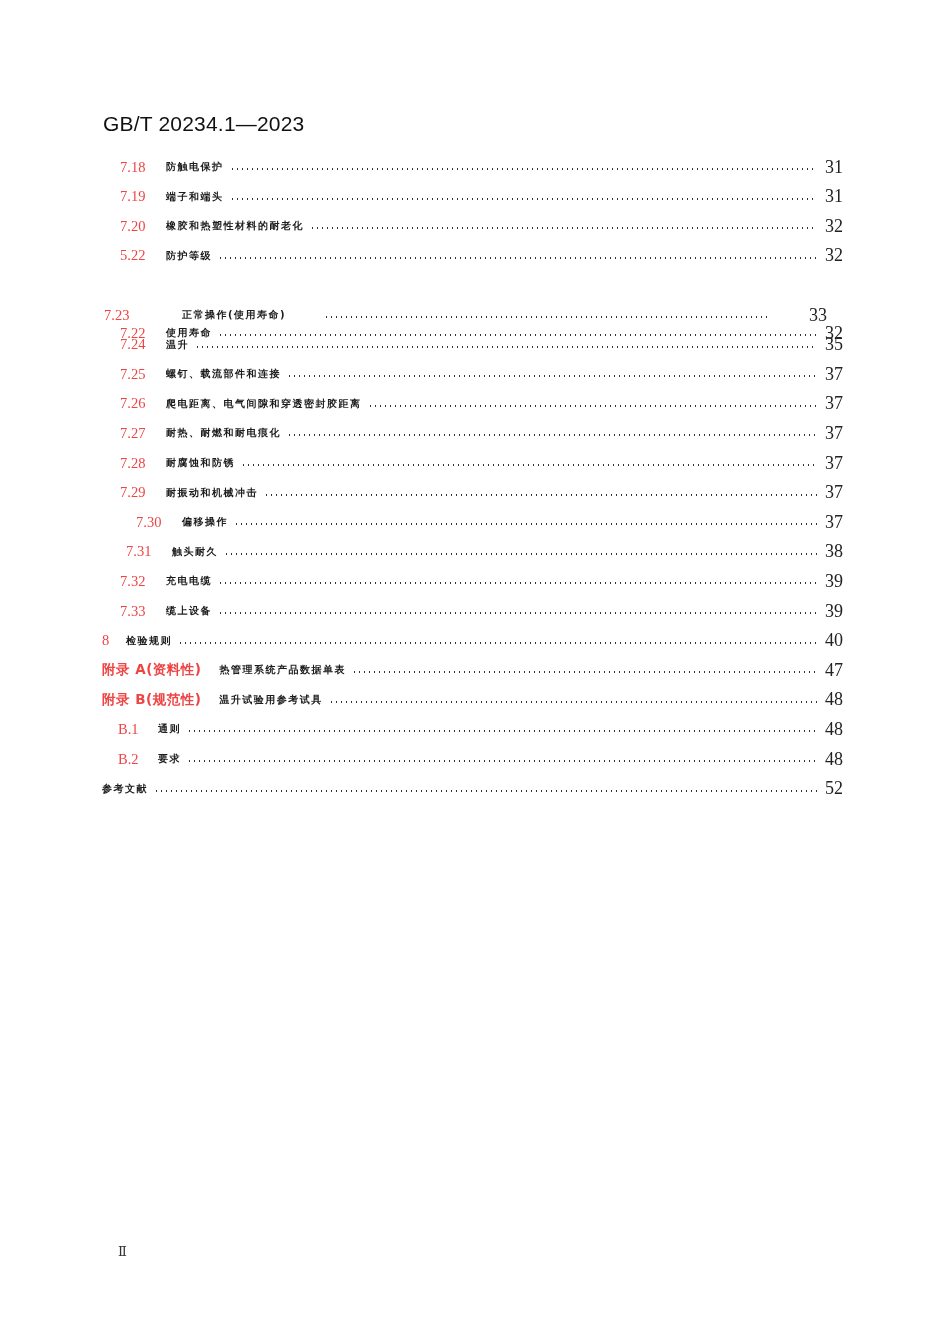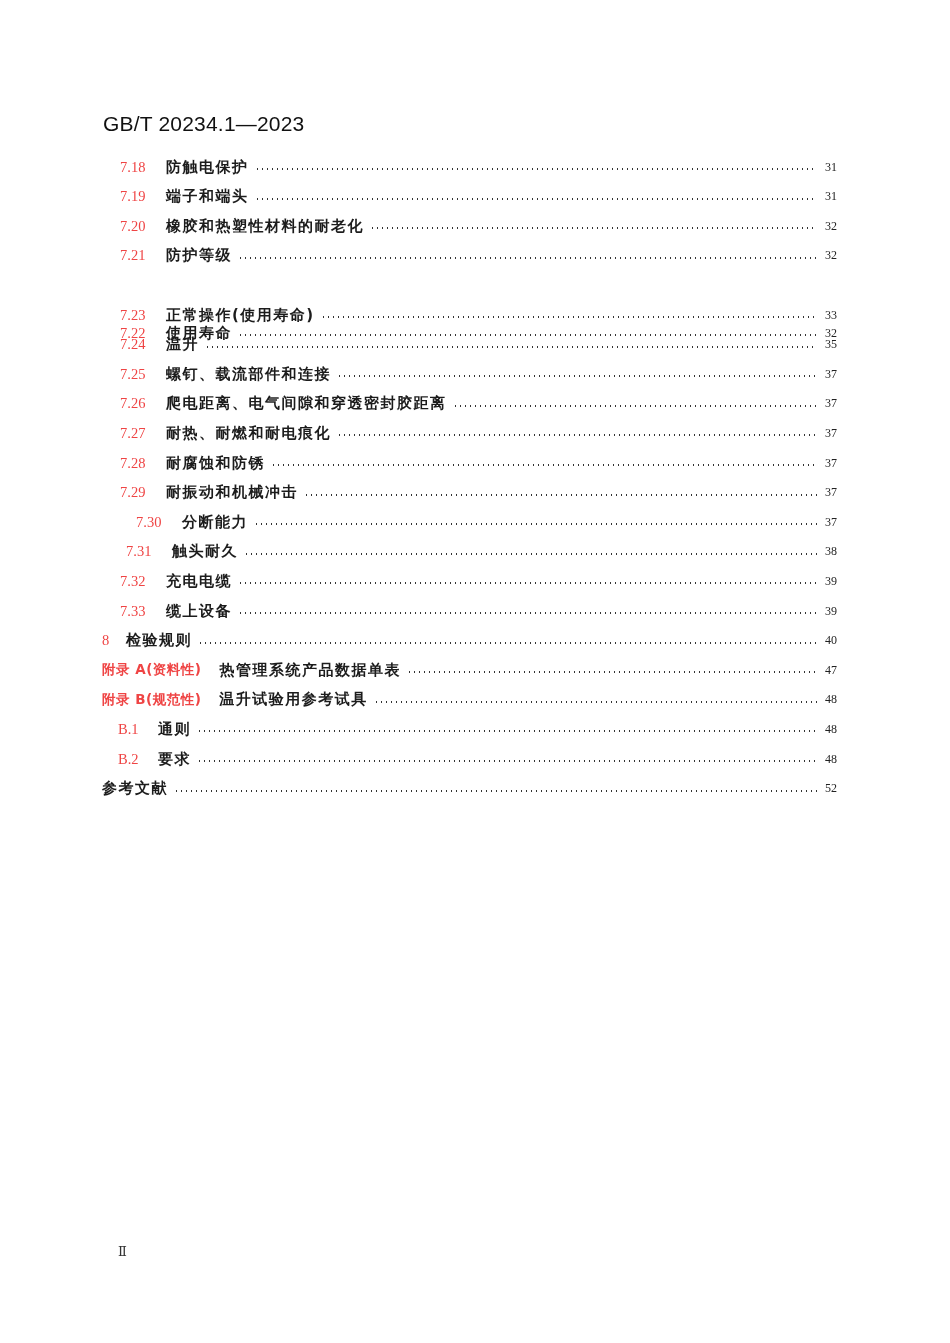--- a/index.html
+++ b/index.html
@@ -20,29 +20,29 @@
   .row {
     position: absolute; height: 24px; display: flex; align-items: center;
     font-size: 14px; white-space: nowrap;
   }
   .num {
     display: inline-block; color: #ef4444; font-family: "Liberation Serif", "DejaVu Serif", serif;
     font-size: 14.5px;
   }
   .title {
     display: inline-block; font-weight: bold; color: #1c1c1c; letter-spacing: 1.5px;
-    font-family: "DejaVu Sans", "Liberation Sans", sans-serif; font-size: 15px;
+    font-family: "DejaVu Sans", "Liberation Sans", sans-serif; font-size: 10px;
   }
   .leader {
     flex: 1; height: 2px; margin: 0 8px 0 6px; align-self: center; margin-top: 4px;
     background-image: radial-gradient(circle, #333 0.9px, transparent 1.1px);
     background-size: 5px 2px; background-repeat: repeat-x;
   }
   .page {
-    display: inline-block; width: 18px; text-align: left; font-size: 12px;
+    display: inline-block; width: 18px; text-align: left; font-size: 18px;
     font-family: "Liberation Serif", "DejaVu Serif", serif; color: #222;
   }
   .footer-page {
     position: absolute; left: 118px; top: 1244px; font-size: 13px;
     font-family: "Liberation Serif", "DejaVu Serif", serif; color: #333;
   }
 </style>
 </head>
 <body>
 
@@ -61,32 +61,32 @@
       <span class="leader"></span>
       <span class="page">31</span>
     </div>
     <div class="row" style="top: 63.2px; left: 120px; width: 723px;">
       <span class="num" style="width: 46px;">7.20</span>
       <span class="title">橡胶和热塑性材料的耐老化</span>
       <span class="leader"></span>
       <span class="page">32</span>
     </div>
     <div class="row" style="top: 92.8px; left: 120px; width: 723px;">
-      <span class="num" style="width: 46px;">7.21</span>
+      <span class="num" style="width: 46px;">5.22</span>
       <span class="title">防护等级</span>
       <span class="leader"></span>
       <span class="page">32</span>
     </div>
     <div class="row" style="top: 122.4px; left: 120px; width: 723px; margin-top: 48px;">
       <span class="num" style="width: 46px;">7.22</span>
       <span class="title">使用寿命</span>
       <span class="leader"></span>
       <span class="page">32</span>
     </div>
-    <div class="row" style="top: 152px; left: 120px; width: 723px;">
+    <div class="row" style="top: 152px; left: 104px; width: 723px; gap: 32px;">
       <span class="num" style="width: 46px;">7.23</span>
       <span class="title">正常操作(使用寿命)</span>
       <span class="leader"></span>
       <span class="page">33</span>
     </div>
     <div class="row" style="top: 181.6px; left: 120px; width: 723px;">
       <span class="num" style="width: 46px;">7.24</span>
       <span class="title">温升</span>
       <span class="leader"></span>
       <span class="page">35</span>
@@ -116,21 +116,21 @@
       <span class="page">37</span>
     </div>
     <div class="row" style="top: 329.6px; left: 120px; width: 723px;">
       <span class="num" style="width: 46px;">7.29</span>
       <span class="title">耐振动和机械冲击</span>
       <span class="leader"></span>
       <span class="page">37</span>
     </div>
     <div class="row" style="top: 359.2px; left: 120px; width: 723px;">
       <span class="num" style="width: 46px; margin-left: 16px;">7.30</span>
-      <span class="title">分断能力</span>
+      <span class="title">偏移操作</span>
       <span class="leader"></span>
       <span class="page">37</span>
     </div>
     <div class="row" style="top: 388.8px; left: 120px; width: 723px;">
       <span class="num" style="width: 46px; margin-left: 6px;">7.31</span>
       <span class="title">触头耐久</span>
       <span class="leader"></span>
       <span class="page">38</span>
     </div>
     <div class="row" style="top: 418.4px; left: 120px; width: 723px;">

